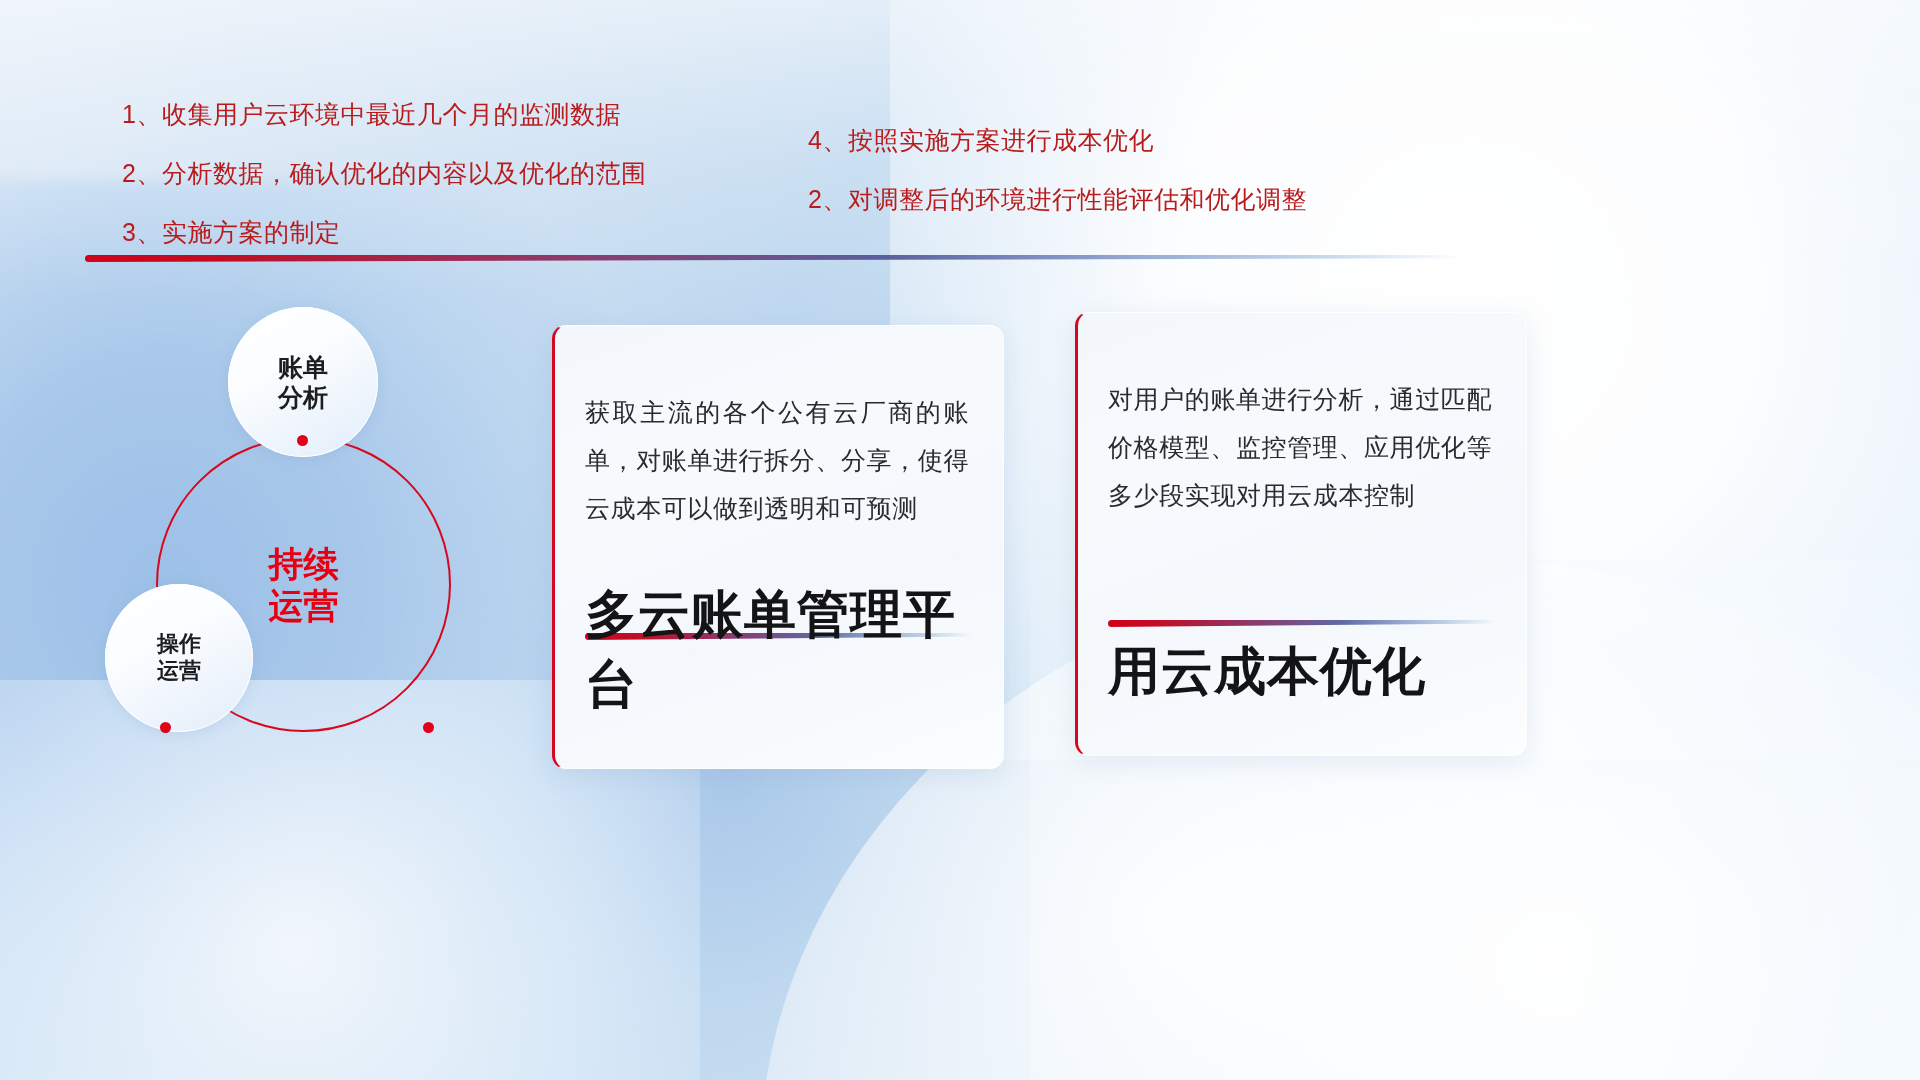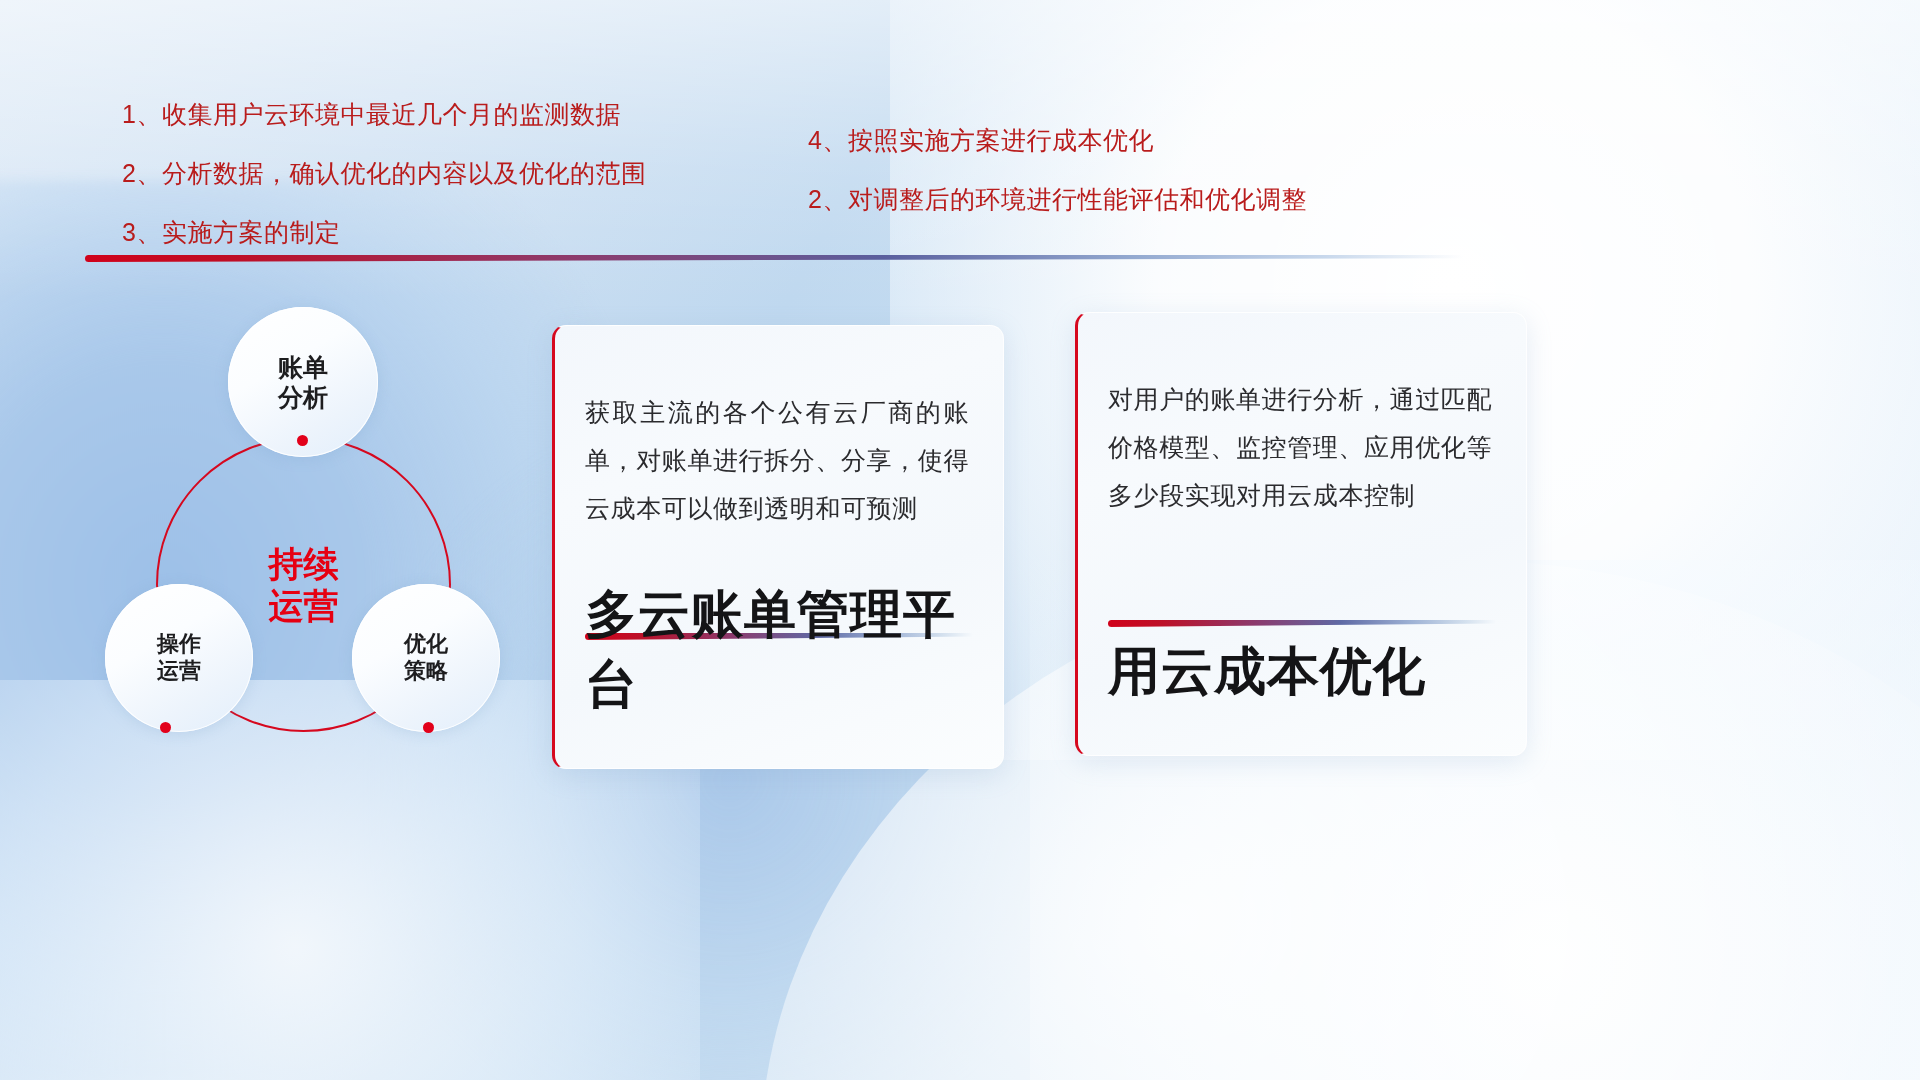--- a/index.html
+++ b/index.html
@@ -146,26 +146,20 @@
 <div id="venn">
   <div id="ring"></div>
 
   <div class="bubble" id="bubble-bl">
     <div>
       <div>操作</div>
       <div>运营</div>
     </div>
   </div>
 
-  <div class="bubble" id="bubble-br">
-    <div>
-      <div>优化</div>
-      <div>策略</div>
-    </div>
-  </div>
 
   <div class="bubble" id="bubble-top">
     <div>
       <div>账单</div>
       <div>分析</div>
     </div>
   </div>
 
   <div id="center-label">
     <div>

